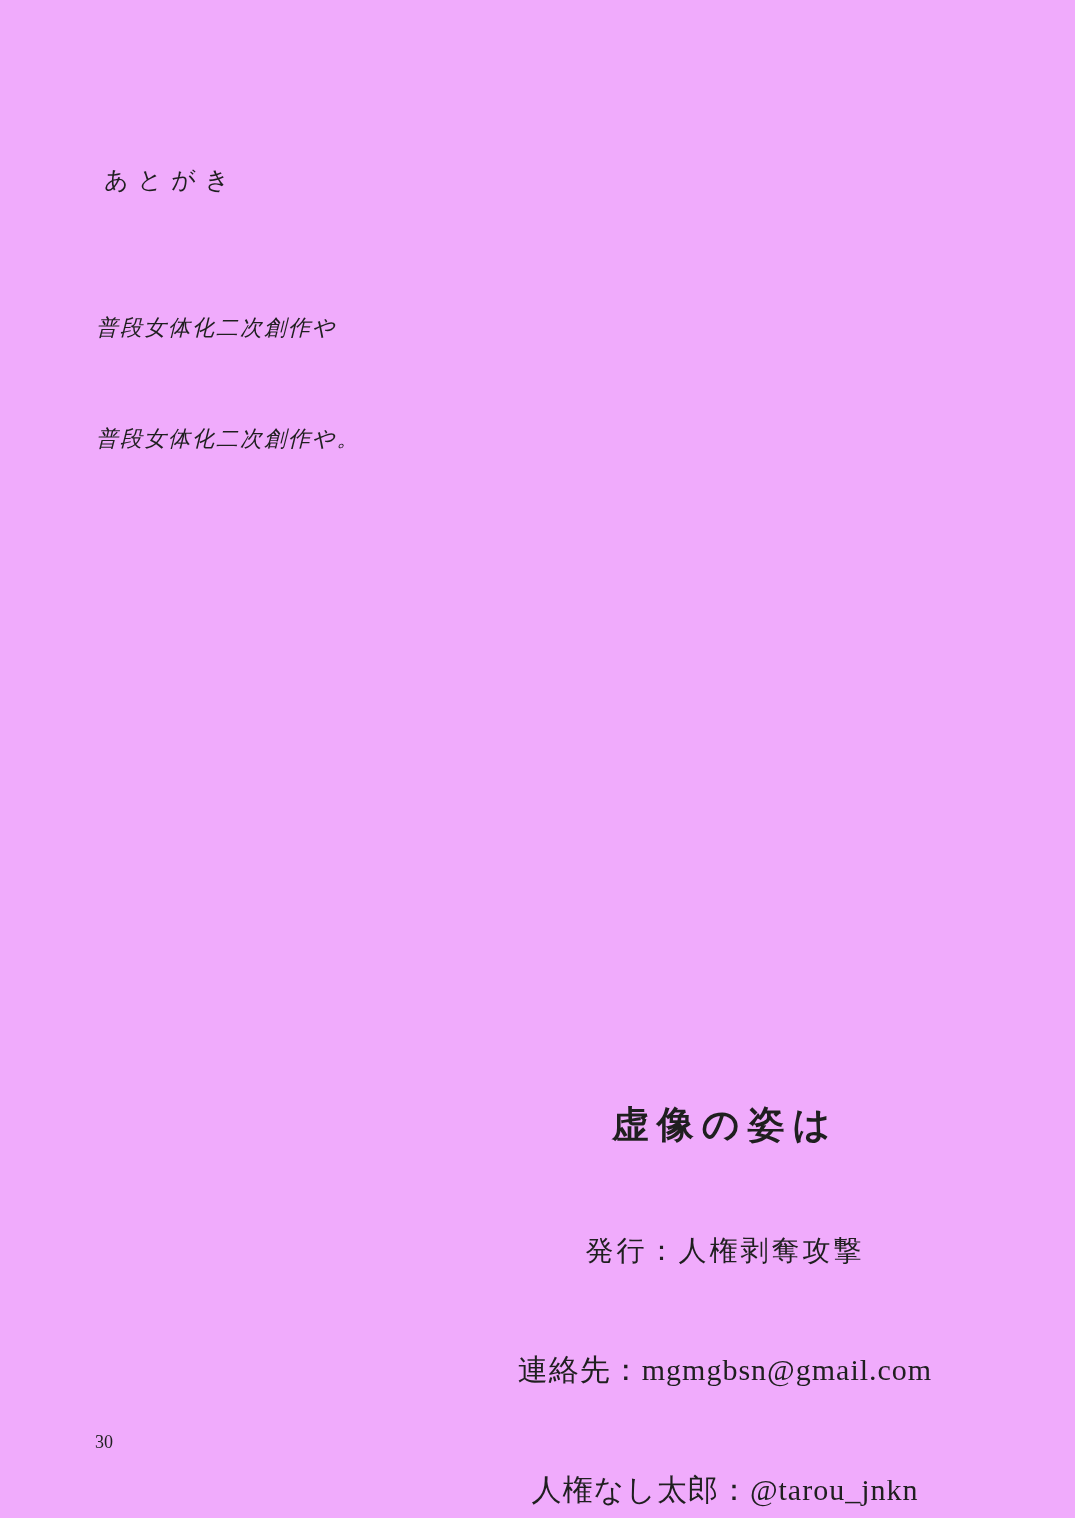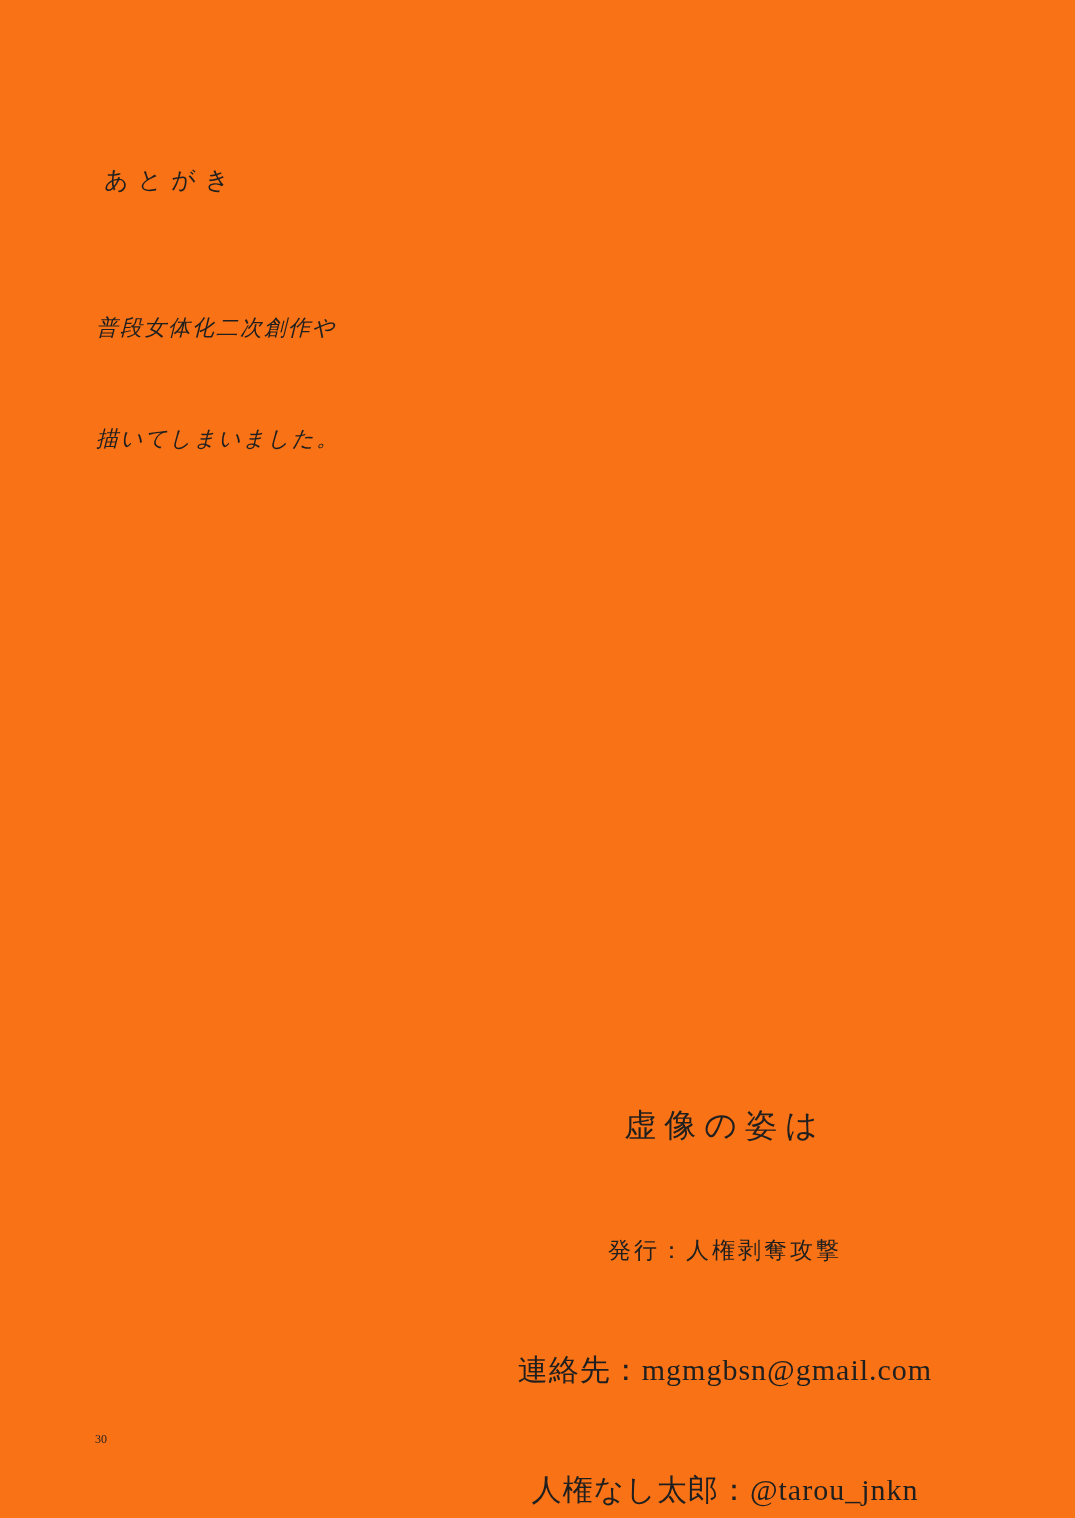--- a/index.html
+++ b/index.html
@@ -4,21 +4,21 @@
 <style>
   html, body {
     margin: 0;
     padding: 0;
     background: #ffffff;
   }
   .page {
     position: relative;
     width: 1075px;
     height: 1518px;
-    background: #f97316;
+    background: #f0abfc;
     overflow: hidden;
     font-family: "Liberation Serif", "DejaVu Serif", serif;
     color: #1f1f1f;
   }
   .heading {
     position: absolute;
     left: 104px;
     top: 164px;
     font-size: 24px;
     letter-spacing: 9px;
@@ -41,63 +41,64 @@
     top: 0;
     height: 100%;
     text-align: center;
     pointer-events: none;
   }
   .book-title {
     position: absolute;
     left: 0;
     right: 0;
     top: 1000px;
-    font-size: 32px;
+    font-size: 37px;
     line-height: 50px;
     letter-spacing: 8px;
     white-space: pre;
+    font-weight: bold;
   }
   .credits {
     position: absolute;
     left: 0;
     right: 0;
     top: 1158px;
-    font-size: 23px;
+    font-size: 28px;
     line-height: 37px;
     letter-spacing: 3px;
     white-space: pre;
   }
   .contact {
     position: absolute;
     left: 0;
     right: 0;
     top: 1270px;
     font-size: 30px;
     line-height: 40px;
     letter-spacing: 1px;
     white-space: pre;
   }
   .page-number {
     position: absolute;
     left: 95px;
     top: 1432px;
-    font-size: 12px;
+    font-size: 18px;
     font-variant-numeric: oldstyle-nums;
   }
 </style>
 </head>
 <body>
 
 <div class="page">
 
   <div class="heading">あとがき</div>
 
   <div class="body-text">
     <div>普段女体化二次創作や</div>
-    <div>描いてしまいました。</div>
+    <div>普段女体化二次創作や。</div>
   </div>
 
   <div class="right-column">
 
     <div class="book-title">
       <div>虚像の姿は</div>
     </div>
 
     <div class="credits">
       <div>発行：人権剥奪攻撃</div>

